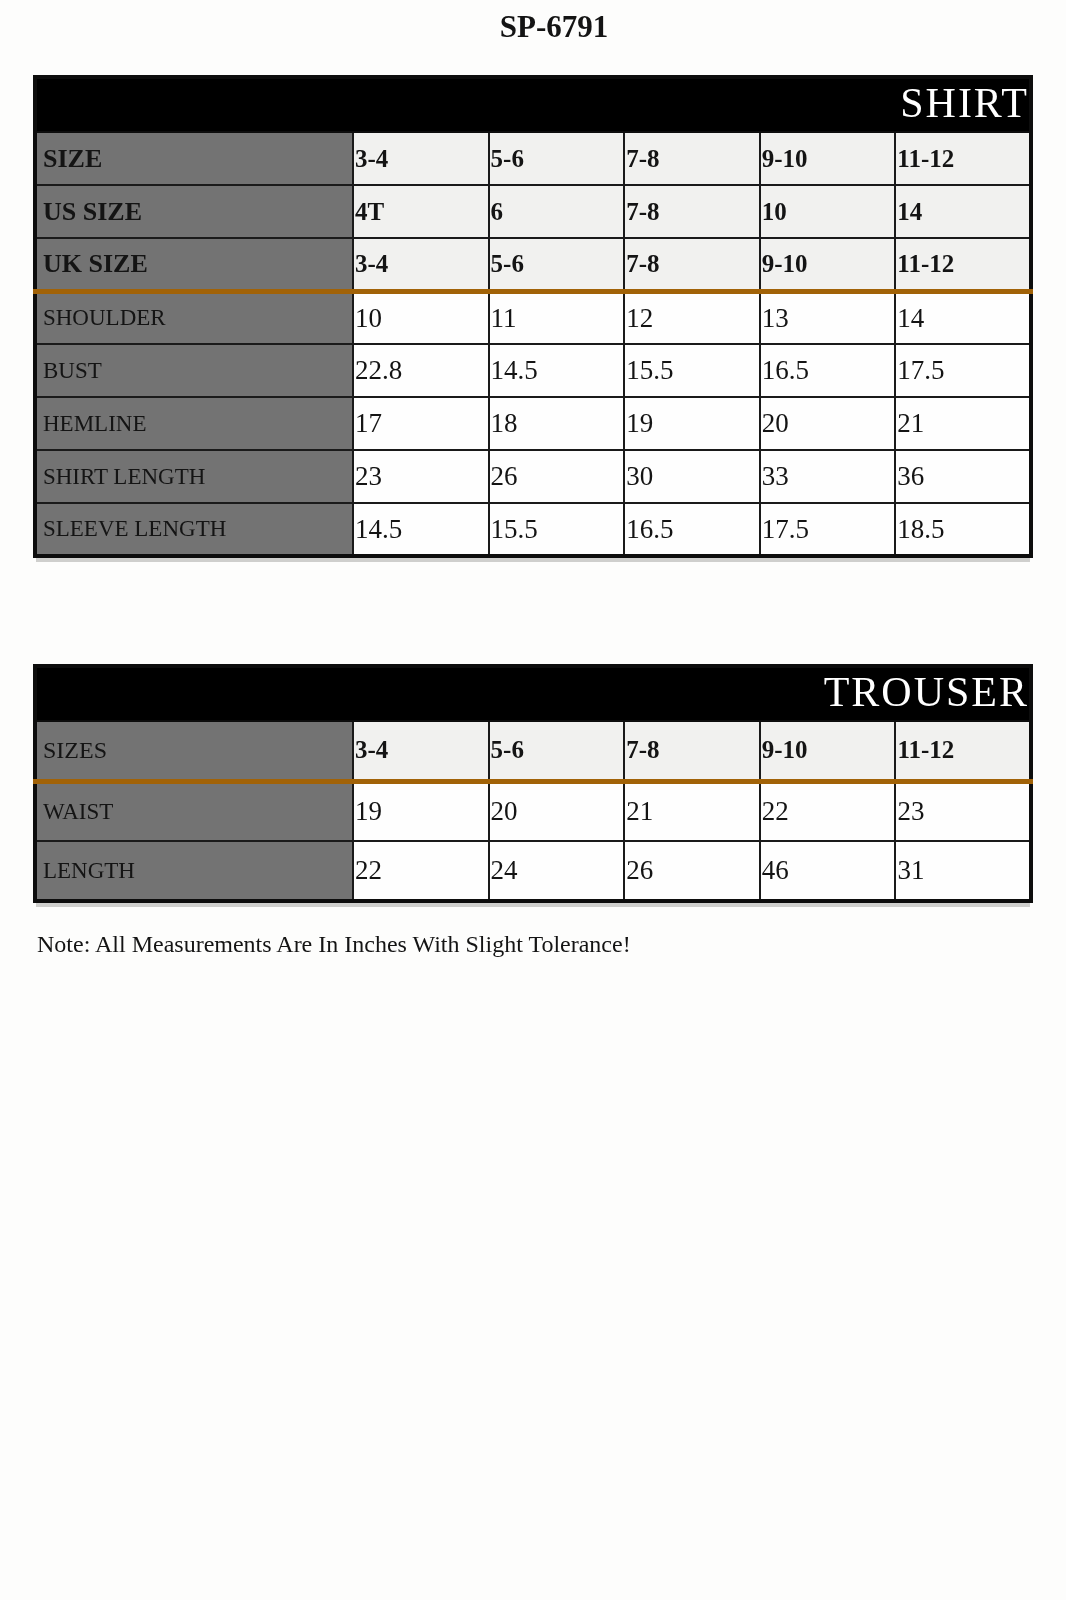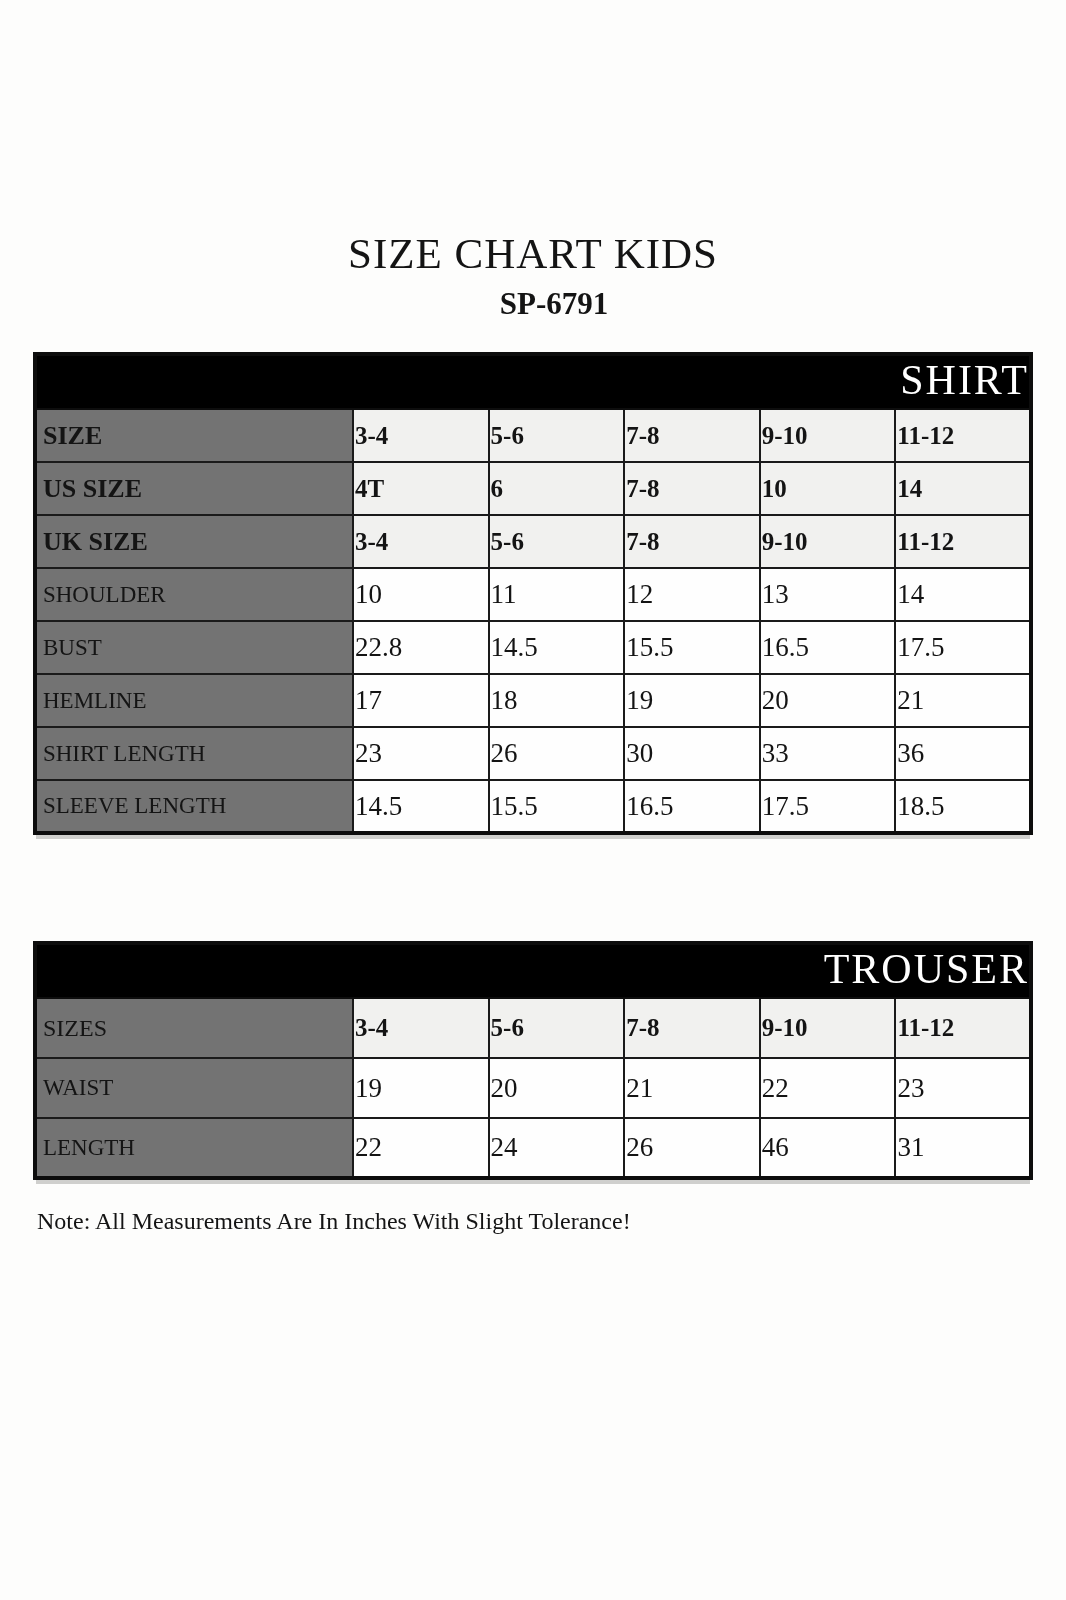--- a/index.html
+++ b/index.html
@@ -47,35 +47,34 @@
   td.lbl { padding-left: 6px; vertical-align: middle; background: #737373; }
   td.val { vertical-align: middle; }
 
   tr.hdr td.lbl { font-weight: 700; font-size: 26px; }
   tr.hdr td.val { font-weight: 700; font-size: 25px; background: #f1f1ef; }
   tr.hdr-plain td.lbl { font-weight: 400; font-size: 24px; }
 
   tr.measure td.lbl { font-weight: 400; font-size: 23px; }
   tr.measure td.val { font-weight: 400; font-size: 27px; background: #fefefe; }
 
-  tr.thick-top td { border-top: 1px solid #a16207; }
+  tr.thick-top td { border-top: 5px solid #a16207; }
 
   table.trouser-table tr.row { height: 60px; }
 
   .note {
     margin: 28px 0 0 37px;
     font-size: 24px; font-weight: 400;
   }
 </style>
 </head>
 <body>
 
 <div class="page">
 
-  <h1 class="doc-title">SIZE CHART KIDS</h1>
   <div class="article-number">SP-6791</div>
 
   <table class="size-table shirt-table">
     <colgroup>
       <col class="c-label">
         <col class="c-data">
         <col class="c-data">
         <col class="c-data">
         <col class="c-data">
         <col class="c-data">

